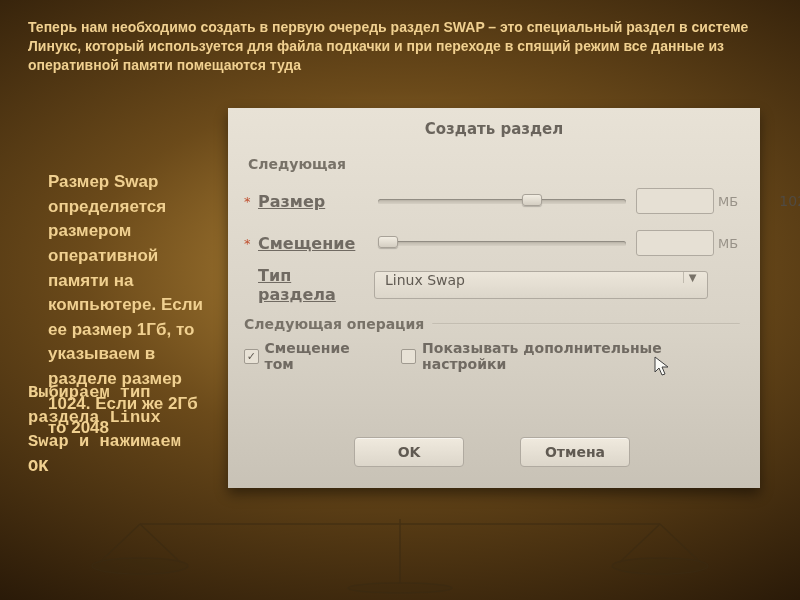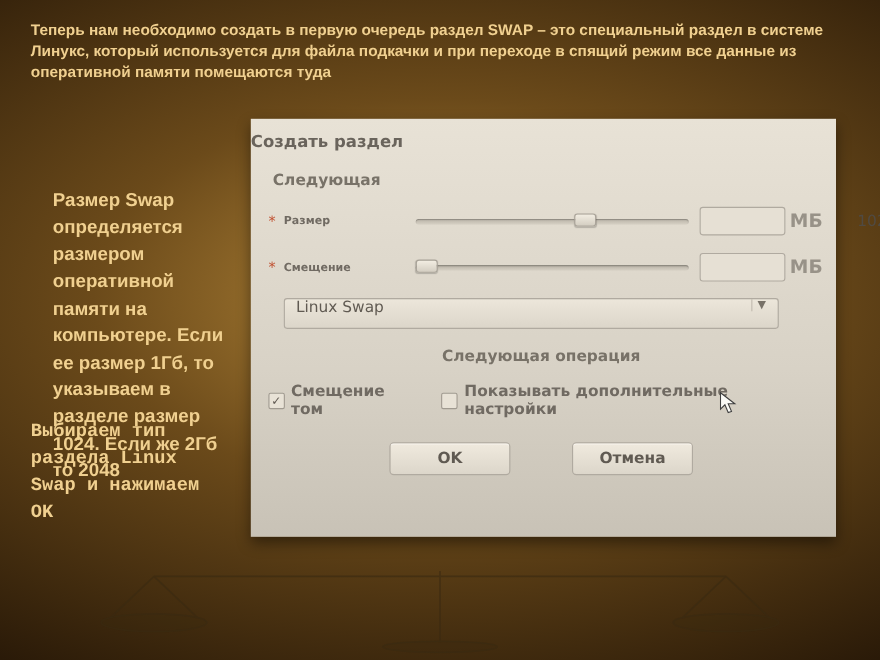--- a/index.html
+++ b/index.html
@@ -32,20 +32,21 @@
     position: absolute;
     top: 108px; left: 228px;
     width: 532px; height: 380px;
     background: linear-gradient(180deg, #e8e2d6 0%, #d8d2c6 60%, #c8c2b6 100%);
     box-shadow: 0 6px 12px rgba(0,0,0,0.45);
     font-family: "DejaVu Sans", Arial, sans-serif;
     color: #706a62;
     font-size: 15px;
   }
   .dialog-title {
+    text-align: center;
     padding: 12px 0 6px;
     font-size: 15px;
     color: #6a645c;
     font-weight: bold;
   }
   .dialog-body { padding: 6px 20px 0 16px; }
   .section-label {
     color: #787268;
     font-size: 14px;
     margin: 6px 0 10px 4px;
@@ -58,23 +59,24 @@
     margin-bottom: 4px;
   }
   .req {
     color: #c05030;
     width: 14px;
     font-size: 13px;
     display: inline-block;
   }
   .field-label {
     width: 116px;
-    font-size: 10px;
+    font-size: 16px;
     color: #706a62;
     font-weight: bold;
+    text-decoration: underline;
   }
   .slider-wrap {
     flex: 1;
     height: 24px;
     position: relative;
     display: flex;
     align-items: center;
     padding: 0 10px 0 4px;
   }
   .slider-track {
@@ -106,24 +108,24 @@
     border: none;
     text-align: right;
     padding: 0 4px;
     font-size: 14px;
     color: #504a42;
     font-family: inherit;
     outline: none;
   }
   .unit {
     width: 26px;
-    font-size: 17px;
+    font-size: 13px;
     color: #989288;
     padding-left: 4px;
-    font-weight: bold;
+    font-weight: normal;
   }
   .combo {
     flex: 1;
     height: 28px;
     display: flex;
     align-items: flex-start;
     border: 1px solid #b0aaa0;
     border-radius: 3px;
     background: linear-gradient(#ece6da, #dcd6ca);
     padding: 0 6px 0 10px;
@@ -137,21 +139,20 @@
     border-left: 1px solid #c0baae;
     text-align: center;
     font-size: 10px;
     color: #787268;
   }
   .divider {
     display: flex;
     align-items: center;
     margin: 12px 0 8px;
     gap: 8px;
-    flex-direction: column;
   }
   .divider-label {
     font-size: 14px;
     color: #787268;
     font-weight: bold;
     white-space: nowrap;
   }
   .divider-line {
     flex: 1;
     height: 2px;
@@ -191,20 +192,21 @@
     align-items: center;
     justify-content: center;
     border: 1px solid #b0aaa0;
     border-radius: 4px;
     background: linear-gradient(#f0eade, #dcd6ca);
     color: #605a52;
     font-size: 14px;
     font-weight: bold;
     cursor: pointer;
     box-shadow: inset 0 1px 0 rgba(255,255,255,0.5);
+    margin-top: 43px;
   }
   .cursor {
     position: absolute;
     top: 248px; left: 426px;
     font-size: 20px;
     color: #404040;
     pointer-events: none;
   }
 
   
@@ -256,20 +258,21 @@
       </div>
       <div class="spin">
         <input value="0" style="">
 
       </div>
       <span class="unit">МБ</span>
     </div>
 
     <div class="row">
       <span class="req"></span>
+      <span class="field-label">Тип раздела</span>
       <div class="combo">
         <span class="combo-text">Linux Swap</span>
         <span class="combo-arrow">▼</span>
       </div>
       <span class="unit"></span>
     </div>
 
     <div class="divider">
       <span class="divider-label">Следующая операция</span>
       <div class="divider-line"></div>

